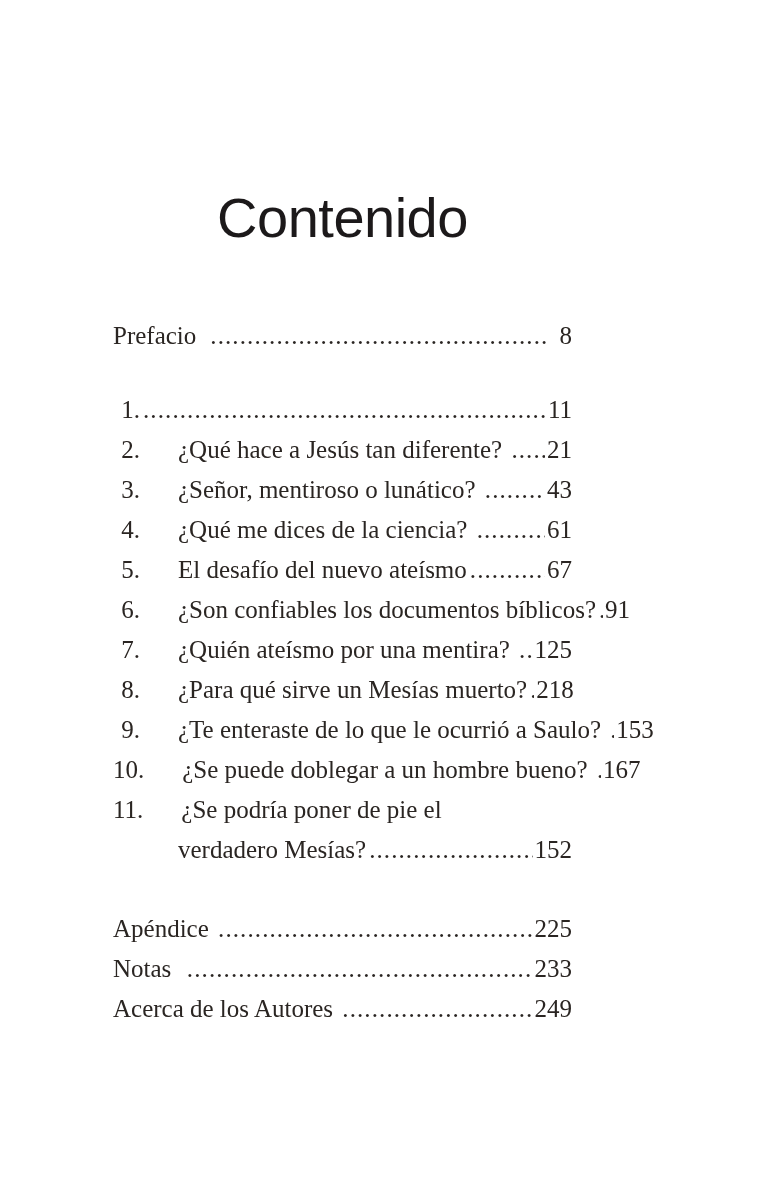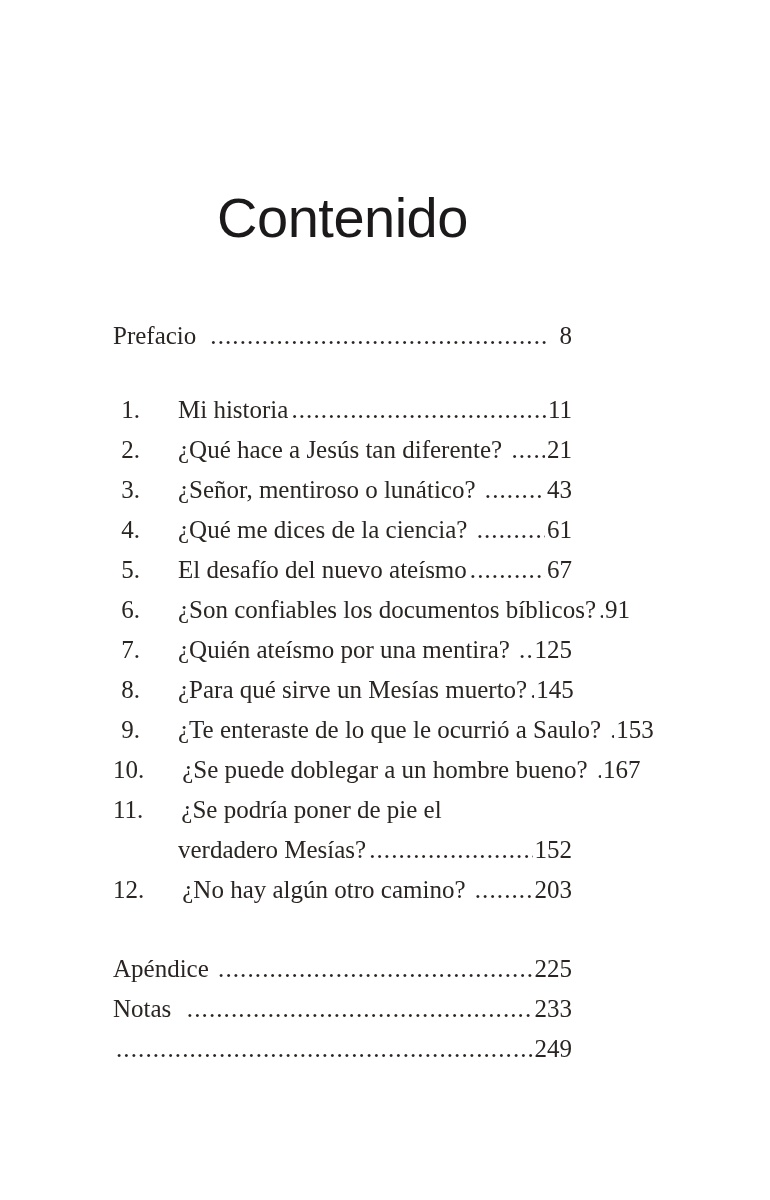--- a/index.html
+++ b/index.html
@@ -63,21 +63,20 @@
       <span class="text">Prefacio</span>
       <span class="leader" aria-hidden="true"></span>
       <span class="pagenum">8</span>
     </div>
 
     <div class="chapters">
 
         <div class="chapter">
           <div class="row line1">
             <span class="num">1.</span>
-            <span class="text">Mi historia</span>
             <span class="leader" aria-hidden="true"></span>
             <span class="pagenum">11</span>
           </div>
 
         </div>
 
         <div class="chapter">
           <div class="row line1">
             <span class="num">2.</span>
             <span class="text">¿Qué hace a Jesús tan diferente? </span>
@@ -135,21 +134,21 @@
             <span class="pagenum">125</span>
           </div>
 
         </div>
 
         <div class="chapter">
           <div class="row line1">
             <span class="num">8.</span>
             <span class="text">¿Para qué sirve un Mesías muerto?</span>
             <span class="leader" aria-hidden="true"></span>
-            <span class="pagenum">145</span>
+            <span class="pagenum">218</span>
           </div>
 
         </div>
 
         <div class="chapter">
           <div class="row line1">
             <span class="num">9.</span>
             <span class="text">¿Te enteraste de lo que le ocurrió a Saulo? </span>
             <span class="leader" aria-hidden="true"></span>
             <span class="pagenum">153</span>
@@ -174,46 +173,38 @@
 
           </div>
           <div class="row line2">
             <span class="num"></span>
             <span class="text">verdadero Mesías?</span>
             <span class="leader" aria-hidden="true"></span>
             <span class="pagenum">152</span>
           </div>
         </div>
 
-        <div class="chapter">
-          <div class="row line1">
-            <span class="num">12.</span>
-            <span class="text">¿No hay algún otro camino? </span>
-            <span class="leader" aria-hidden="true"></span>
-            <span class="pagenum">203</span>
-          </div>
-
-        </div>
 
       </div>
 
     <div class="back">
 
         <div class="row">
           <span class="text">Apéndice </span>
           <span class="leader" aria-hidden="true"></span>
           <span class="pagenum">225</span>
         </div>
 
         <div class="row">
           <span class="text">Notas  </span>
           <span class="leader" aria-hidden="true"></span>
           <span class="pagenum">233</span>
         </div>
 
         <div class="row">
+          <span class="text">Acerca de los Autores </span>
           <span class="leader" aria-hidden="true"></span>
           <span class="pagenum">249</span>
         </div>
       </div>
 
   </div>
 </div>
 
 </body></html>

